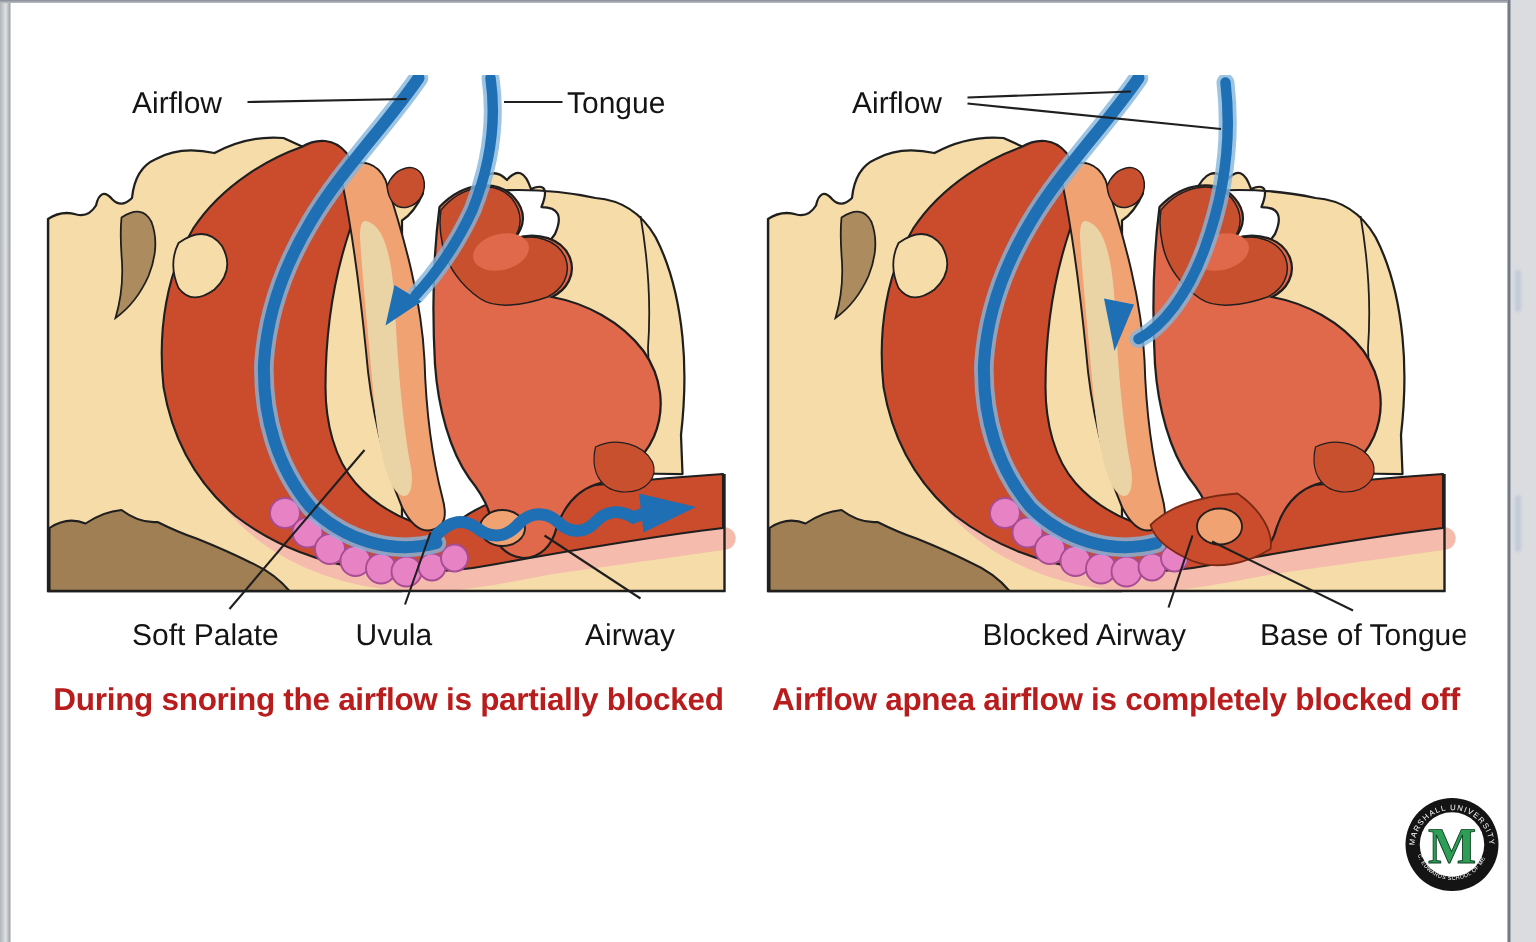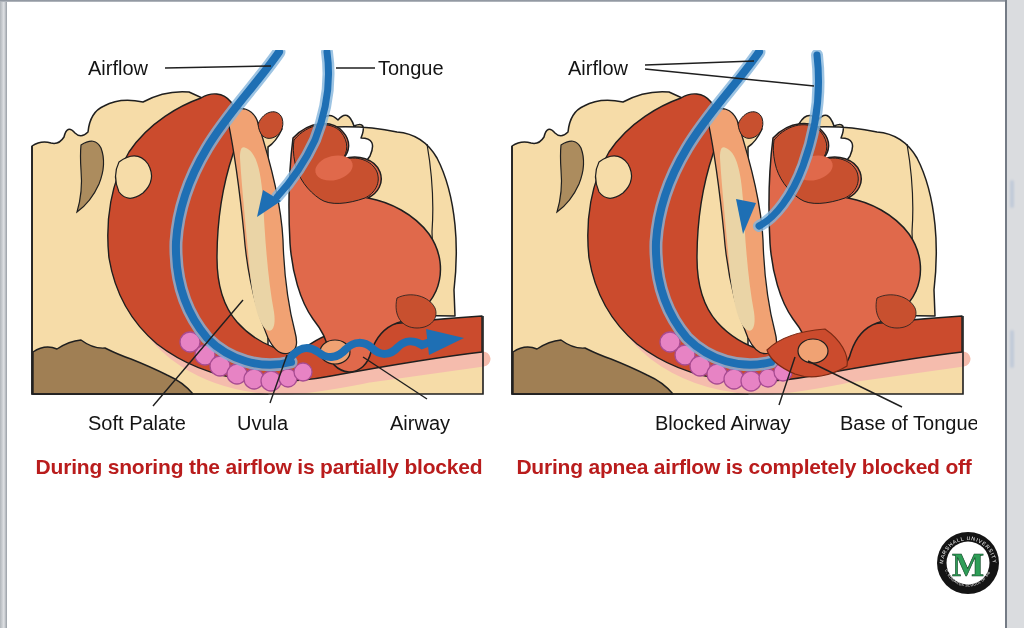--- a/index.html
+++ b/index.html
@@ -138,21 +138,21 @@
     <path class="leader" d="M134,19 L303,36"></path>
     <path class="leader" d="M268,355 L284,307"></path>
     <path class="leader" d="M391,357 L297,311"></path>
 
     <text class="diagram-label" x="57" y="25">Airflow</text>
     <text class="diagram-label" x="144" y="380">Blocked Airway</text>
     <text class="diagram-label" x="329" y="380">Base of Tongue</text>
   </svg>
 
   <div class="caption" id="caption-snoring">During snoring the airflow is partially blocked</div>
-  <div class="caption" id="caption-apnea">During apnea airflow is completely blocked off</div>
+  <div class="caption" id="caption-apnea">Airflow apnea airflow is completely blocked off</div>
 
   <svg id="seal" width="64" height="64" viewBox="0 0 64 64" xmlns="http://www.w3.org/2000/svg">
     <circle cx="32" cy="32" r="31" fill="#141414"></circle>
     <circle cx="32" cy="32" r="21.5" fill="#ffffff"></circle>
     <defs>
       <path id="sealTopArc" d="M7,34 A25,25 0 1 1 57,34"></path>
       <path id="sealBottomArc" d="M9.5,40 A24,24 0 0 0 54.5,40"></path>
     </defs>
     <text font-size="5.2" fill="#ffffff" letter-spacing="0.8" font-family="Liberation Sans, sans-serif">
       <textPath href="#sealTopArc" startOffset="50%" text-anchor="middle">MARSHALL UNIVERSITY</textPath>

